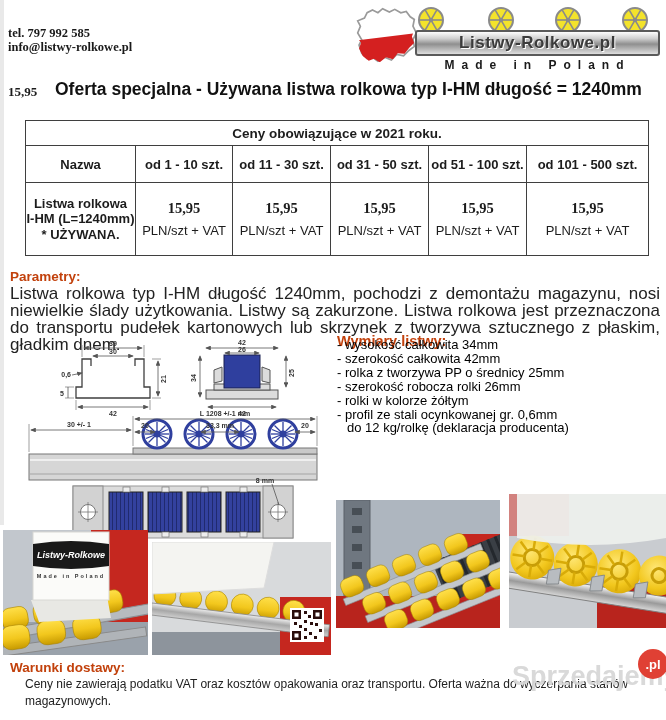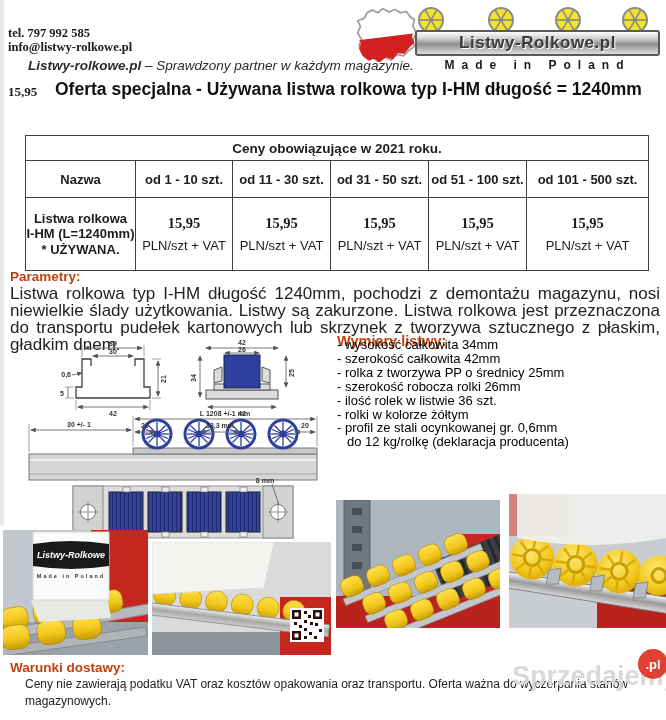--- a/index.html
+++ b/index.html
@@ -26,21 +26,21 @@
   .chrome-bar span{font-weight:bold;font-size:17px;color:#3b3b3b;letter-spacing:.5px;
       text-shadow:1px 1px 0 #ffffff;}
   .made-in{left:82px;top:54px;width:245px;text-align:center;font-weight:bold;font-size:12px;
       letter-spacing:7px;color:#1a1a1a;white-space:nowrap;}
 
   
   .price-note{left:8px;top:84px;font-family:"Liberation Serif",serif;font-weight:bold;font-size:13px;}
   .offer-title{left:55px;top:79px;width:600px;font-weight:bold;font-size:17.5px;color:#111;}
 
   
-  .price-table{left:25px;top:135px;width:623px;border-collapse:collapse;table-layout:fixed;}
+  .price-table{left:25px;top:120px;width:623px;border-collapse:collapse;table-layout:fixed;}
   .price-table td,.price-table th{border:1.6px solid #3f3f3f;text-align:center;padding:0;}
   .price-table .caption-cell{height:24px;font-weight:bold;font-size:13.5px;}
   .price-table th{height:36px;font-size:13px;}
   .price-table .data-row td{height:72px;}
   .name-cell{font-weight:bold;font-size:13px;line-height:15.5px;}
   .pr{font-family:"Liberation Serif",serif;font-weight:bold;font-size:14.5px;margin-bottom:6px;}
   .un{font-size:13px;}
 
   
   .sec-head{font-weight:bold;font-size:13.5px;color:#c2410c;}
@@ -122,23 +122,20 @@
         <line x1="9" y1="4.6" x2="21" y2="25.4" stroke="#8a8a8a" stroke-width="1.6"></line>
         <line x1="21" y1="4.6" x2="9" y2="25.4" stroke="#8a8a8a" stroke-width="1.6"></line>
         <circle cx="15" cy="15" r="2.2" fill="#8a8a8a"></circle>
       </svg>
     <div class="abs chrome-bar">
       <span>Listwy-Rolkowe.pl</span>
     </div>
     <div class="abs made-in">Made in Poland</div>
   </div>
 
-  <div class="abs tagline">
-    <span class="brand">Listwy-rolkowe.pl</span><span class="rest"> – Sprawdzony partner w każdym magazynie.</span>
-  </div>
 
   <div class="abs price-note">15,95</div>
   <div class="abs offer-title">Oferta specjalna -  Używana listwa rolkowa typ I-HM długość = 1240mm</div>
 
   <table class="abs price-table">
     <colgroup>
       <col style="width:110px">
         <col style="width:97px">
         <col style="width:98px">
       <col style="width:98px">
@@ -348,21 +345,20 @@
     <text class="dim" x="193" y="6" text-anchor="middle">8 mm</text>
     <line x1="200" y1="7" x2="207" y2="28" stroke="#555" stroke-width=".8"></line>
   </svg>
 
   <div class="abs sec-head dim-head">Wymiary listwy:</div>
   <div class="abs dim-list">
     <div>- wysokość całkowita 34mm</div>
     <div>- szerokość całkowita 42mm</div>
     <div>- rolka z tworzywa PP o średnicy 25mm</div>
     <div>- szerokość robocza rolki 26mm</div>
-    <div>- ilość rolek w listwie 36 szt.</div>
     <div>- rolki w kolorze żółtym</div>
     <div>- profil ze stali ocynkowanej gr. 0,6mm</div>
     <div class="cont">do 12 kg/rolkę (deklaracja producenta)</div>
   </div>
 
   <svg class="abs photo p1" viewBox="0 0 145 125">
     <defs>
       <linearGradient id="yg1" x1="0" y1="0" x2="0" y2="1">
           <stop offset="0" stop-color="#ffe04a"></stop>
           <stop offset=".55" stop-color="#f2c71d"></stop>

